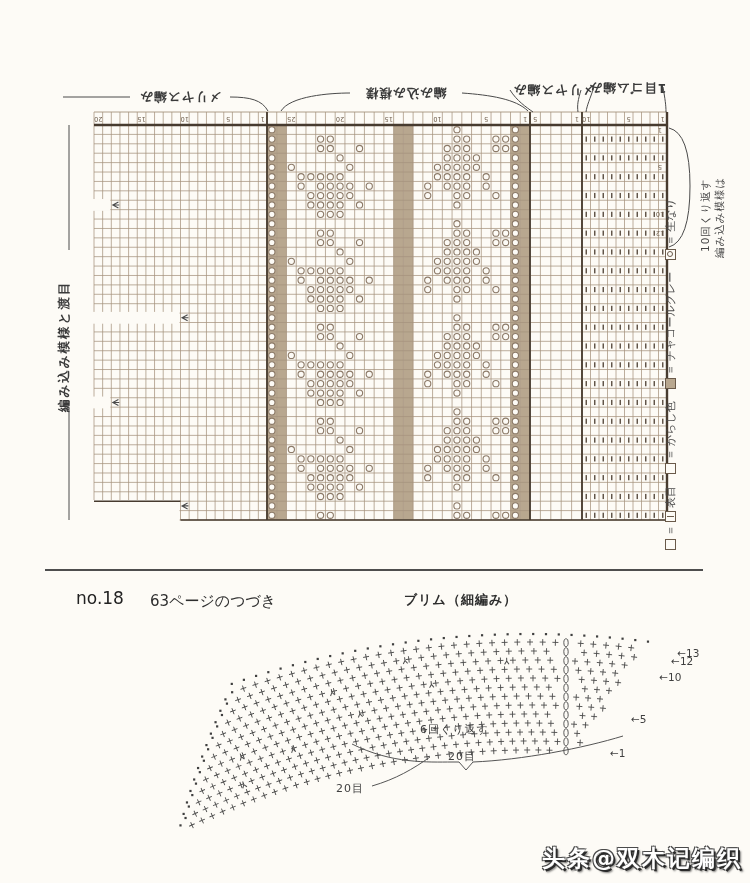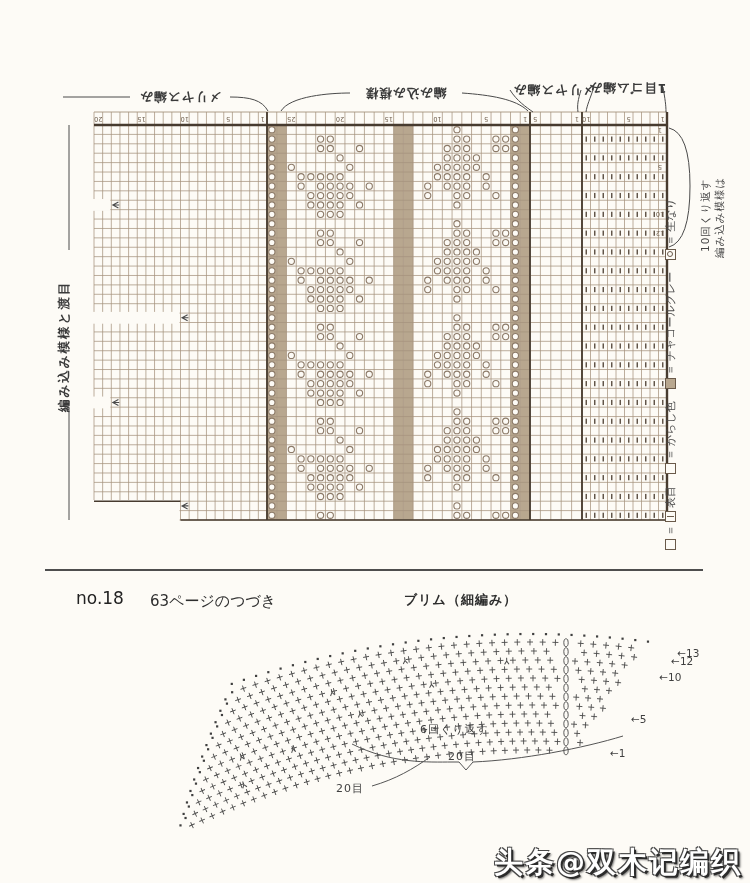--- a/index.html
+++ b/index.html
@@ -15,21 +15,21 @@
   .lg-item{display:flex;align-items:center;gap:3px;}
   .lg-box{width:11px;height:11px;border:1.2px solid #6a5a4a;background:#fdfbf6;display:flex;align-items:center;justify-content:center;box-sizing:border-box;}
   .lg-box.fill{background:#b8a78f;}
   .lg-bar{width:1.5px;height:7px;background:#6a5a4a;}
   .lg-circ{width:6px;height:6px;border:1.1px solid #6a5a4a;border-radius:50%;box-sizing:border-box;}
   .hdr-no{font-size:17px;font-weight:normal;color:#222;}
   .hdr-sub{font-size:15px;color:#2e2e2e;}
   .brim-title{font-size:13px;font-weight:bold;color:#2e2e2e;letter-spacing:1px;margin-left:36px;}
   .brim-lab{font-size:11px;color:#3f3f3f;letter-spacing:1px;text-align:center;}
   .divider{position:absolute;left:45px;top:569px;width:658px;height:2px;background:#4e4e4e;}
-  .watermark{position:absolute;right:8px;top:843px;font-size:29px;font-weight:bold;color:#ffffff;letter-spacing:2px;
+  .watermark{position:absolute;right:8px;top:843px;font-size:23px;font-weight:bold;color:#ffffff;letter-spacing:2px;
     text-shadow:2px 2px 0 #2b2b2b,-1px -1px 0 #4a4a4a,1px -1px 0 #4a4a4a,-1px 1px 0 #4a4a4a,3px 3px 2px rgba(40,40,40,.6);text-align:center;}
 </style>
 </head>
 <body>
 
 <div id="page">
 
   <svg id="chart-svg" width="750" height="570" viewBox="0 0 750 570">
       <g>
         <rect x="267" y="125" width="9.74074074074074" height="395.01" fill="#b8a78f"></rect>

